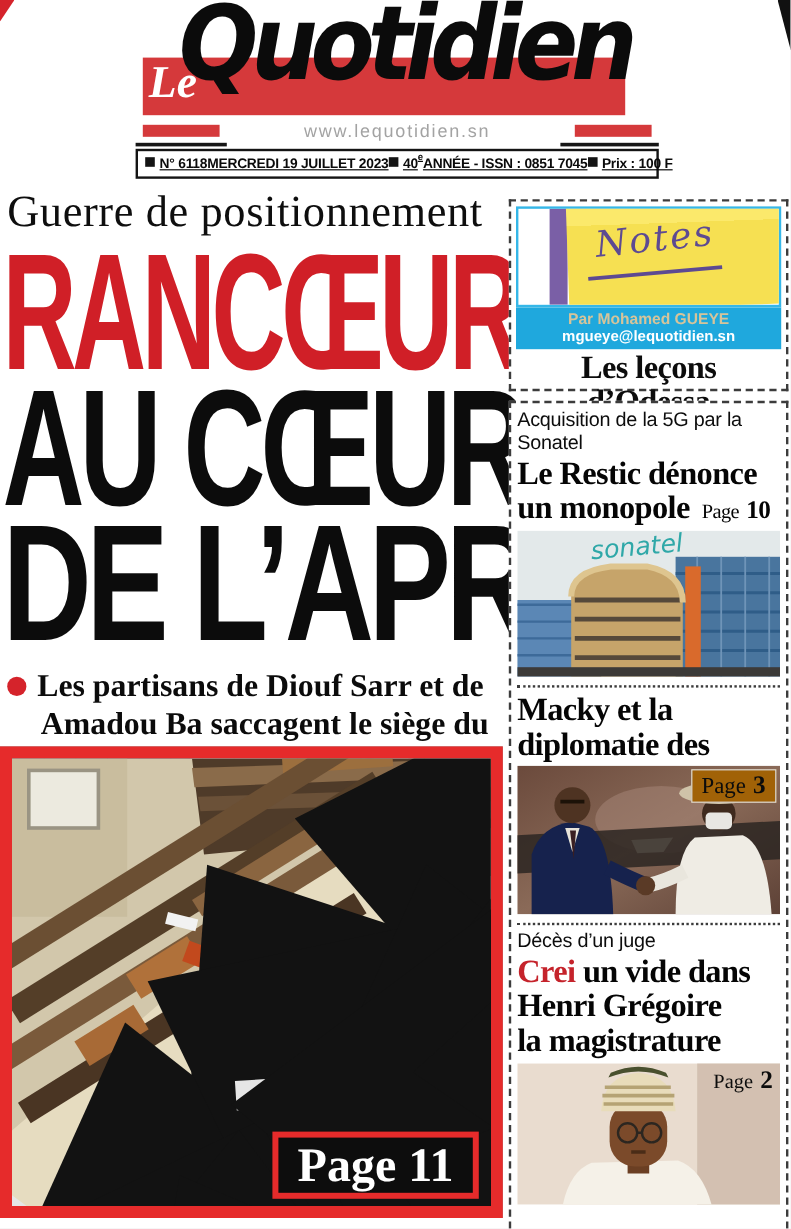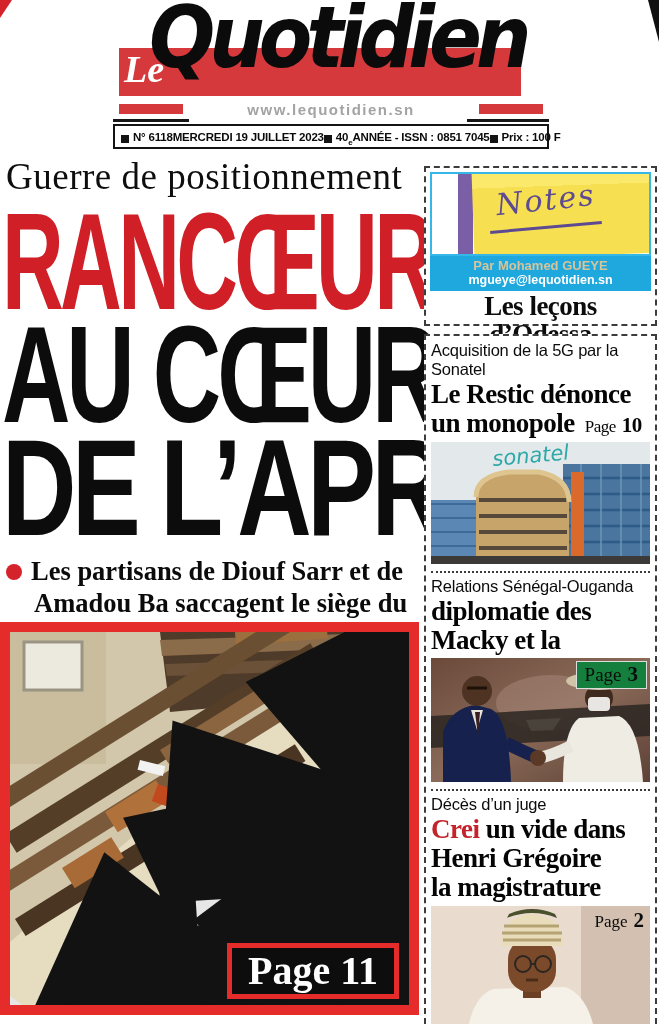--- a/index.html
+++ b/index.html
@@ -14,30 +14,30 @@
   .logo{position:absolute;left:113px;top:0;width:436px;height:102px;}
   .logo-band{position:absolute;left:6px;top:48px;width:402px;height:48px;background:#d5393b;}
   .logo-le{position:absolute;left:11px;top:50px;font-family:Liberation Serif, serif;
            font-weight:bold;font-style:italic;font-size:38px;color:#fff;line-height:1;}
   .logo-title{position:absolute;left:36px;top:-6px;font-family:"DejaVu Sans",sans-serif;
            font-weight:bold;font-style:italic;font-size:78px;line-height:1;letter-spacing:-6px;
            color:#0b0b0b;transform:scaleY(1.1);transform-origin:left top;white-space:nowrap;}
   .www-row{position:absolute;left:119px;top:104px;width:424px;height:10px;background:#d5393b;}
   .www-box{position:absolute;left:64px;top:-4px;width:296px;height:18px;background:#fff;
            display:flex;align-items:center;justify-content:center;}
-  .www-text{font-family:"Liberation Sans",sans-serif;font-weight:bold;font-size:15px;
+  .www-text{font-family:"Liberation Sans",sans-serif;font-weight:normal;font-size:15px;
            color:#a3a3a3;letter-spacing:1.5px;}
   .tick{position:absolute;height:3px;background:#161616;top:119px;}
   .tick-l{left:113px;width:76px;}
   .tick-r{left:467px;width:82px;}
   .info-bar{position:absolute;left:113px;top:124px;width:436px;height:25px;background:#fff;
            border:2px solid #141414;box-sizing:border-box;display:flex;align-items:center;
            justify-content:space-between;padding:0 6px;font-family:"Liberation Sans",sans-serif;
            font-weight:bold;font-size:11.5px;letter-spacing:-0.2px;white-space:nowrap;color:#0a0a0a;}
-  .info-item{display:flex;align-items:flex-end;}
+  .info-item{display:flex;align-items:flex-start;text-decoration:underline;}
   .sq{display:inline-block;width:8px;height:8px;background:#141414;margin-right:4px;}
   .info-bar sup{font-size:8px;line-height:0;}
   
   .lead-kicker{position:absolute;left:6px;top:158px;font-size:37px;line-height:1;
            letter-spacing:0.5px;color:#0e0e0e;}
   .big{position:absolute;left:2px;font-family:"Liberation Sans",sans-serif;font-weight:bold;
        white-space:nowrap;line-height:1;}
   .big>span{display:inline-block;transform-origin:left top;}
   .bl1{top:192px;font-size:92px;color:#d01f27;letter-spacing:-4px;}
   .bl1>span{transform:scale(0.93,1.5);}
@@ -81,21 +81,21 @@
   .kicker{font-family:"Liberation Sans",sans-serif;font-size:16.5px;letter-spacing:-0.2px;
           line-height:1.15;color:#0c0c0c;margin:2px 0 1px;}
   .shead{font-weight:bold;font-size:27px;line-height:1.07;letter-spacing:-0.5px;color:#050505;}
   .inline-page{font-weight:normal;font-size:17px;margin-left:10px;}
   .red{color:#c5232b;}
   .photo{position:relative;width:100%;margin-top:4px;overflow:hidden;}
   .ph-son{height:122px;}
   .ph-mac{height:124px;}
   .ph-hen{height:118px;}
   .dotsep{border-top:2px dotted #3c3c3c;margin:7px 0 4px;}
-  .p3box{position:absolute;top:3px;right:3px;background:#15803d;padding:0 8px 1px;
+  .p3box{position:absolute;top:3px;right:3px;background:#a16207;padding:0 8px 1px;
          font-size:19px;border:1px solid #ddd;}
   .p2ref{position:absolute;top:2px;right:6px;font-size:17px;}
 </style>
 </head>
 <body>
 
 <div class="page">
 
   <header>
     <div class="corner-red"></div>
@@ -263,23 +263,22 @@
           <path d="M45 55 Q45 34 78 30 L108 30 Q138 36 138 60" fill="none" stroke="#dec58f" stroke-width="5"></path>
           <rect x="0" y="114" width="221" height="8" fill="#3c3a38"></rect>
           <text x="62" y="24" transform="rotate(-5 62 24)" font-family="DejaVu Sans, sans-serif" font-style="italic" font-size="21" fill="#2fa8a8">sonatel</text>
         </svg>
       </div>
     </div>
 
     <div class="dotsep"></div>
 
     <div>
-      <div class="kicker">Relations Sénégal-Ouganda</div>
+      <div class="shead">Macky et la</div>
       <div class="shead">diplomatie des</div>
-      <div class="shead">Macky et la</div>
       <div class="photo ph-mac">
         <svg width="221" height="124" viewBox="0 0 221 124">
           <defs>
             <linearGradient id="mbg" x1="0" y1="0" x2="1" y2="1">
               <stop offset="0" stop-color="#6b4a3c"></stop>
                 <stop offset="0.5" stop-color="#8a6a58"></stop>
                 <stop offset="1" stop-color="#5d4136"></stop>
             </linearGradient>
           </defs>
           <rect width="221" height="124" fill="url(#mbg)"></rect>

